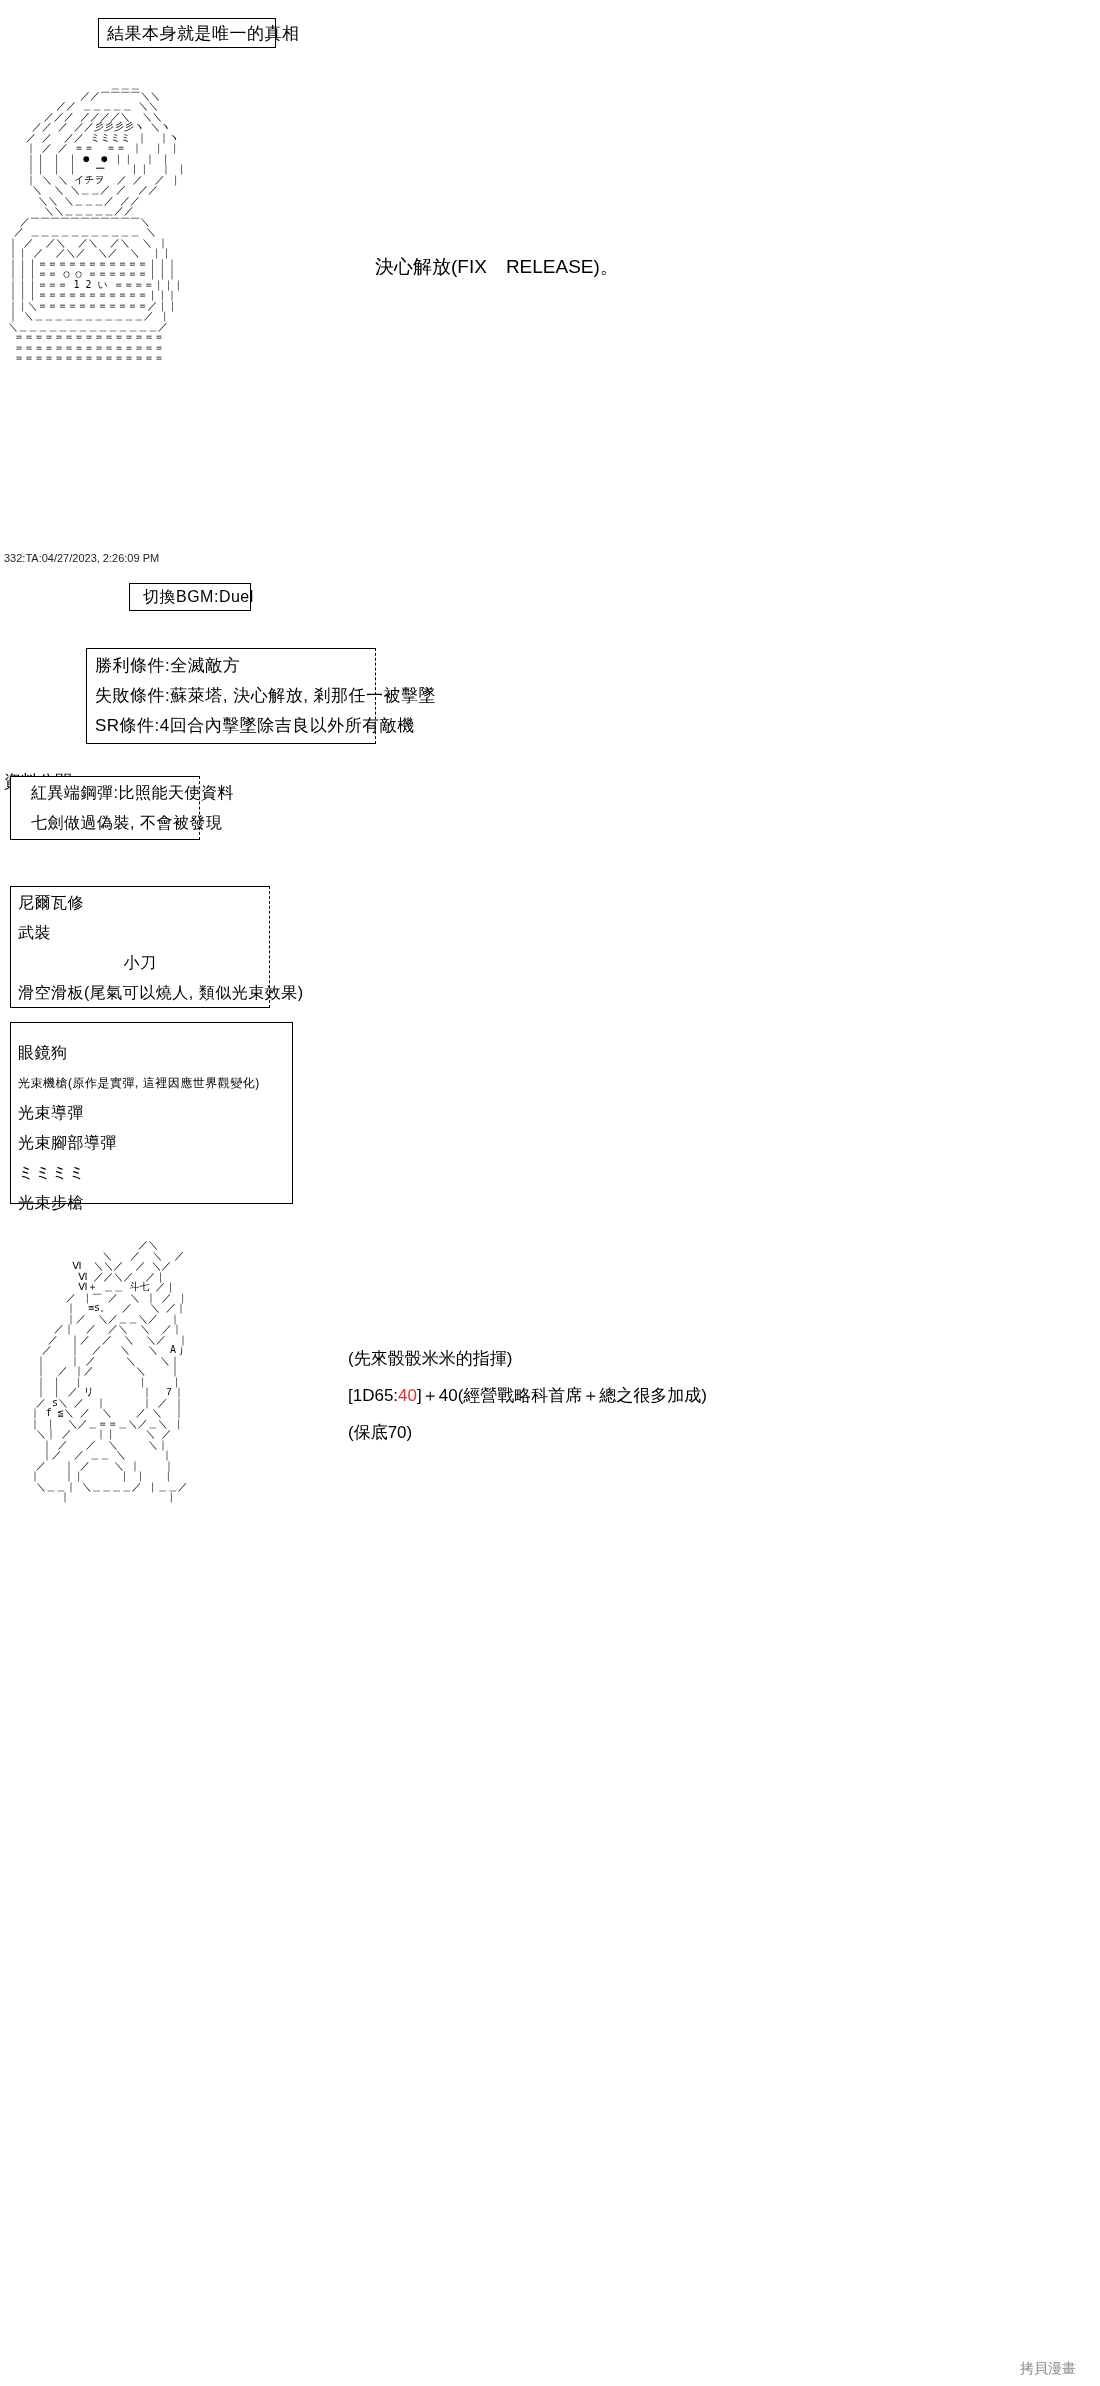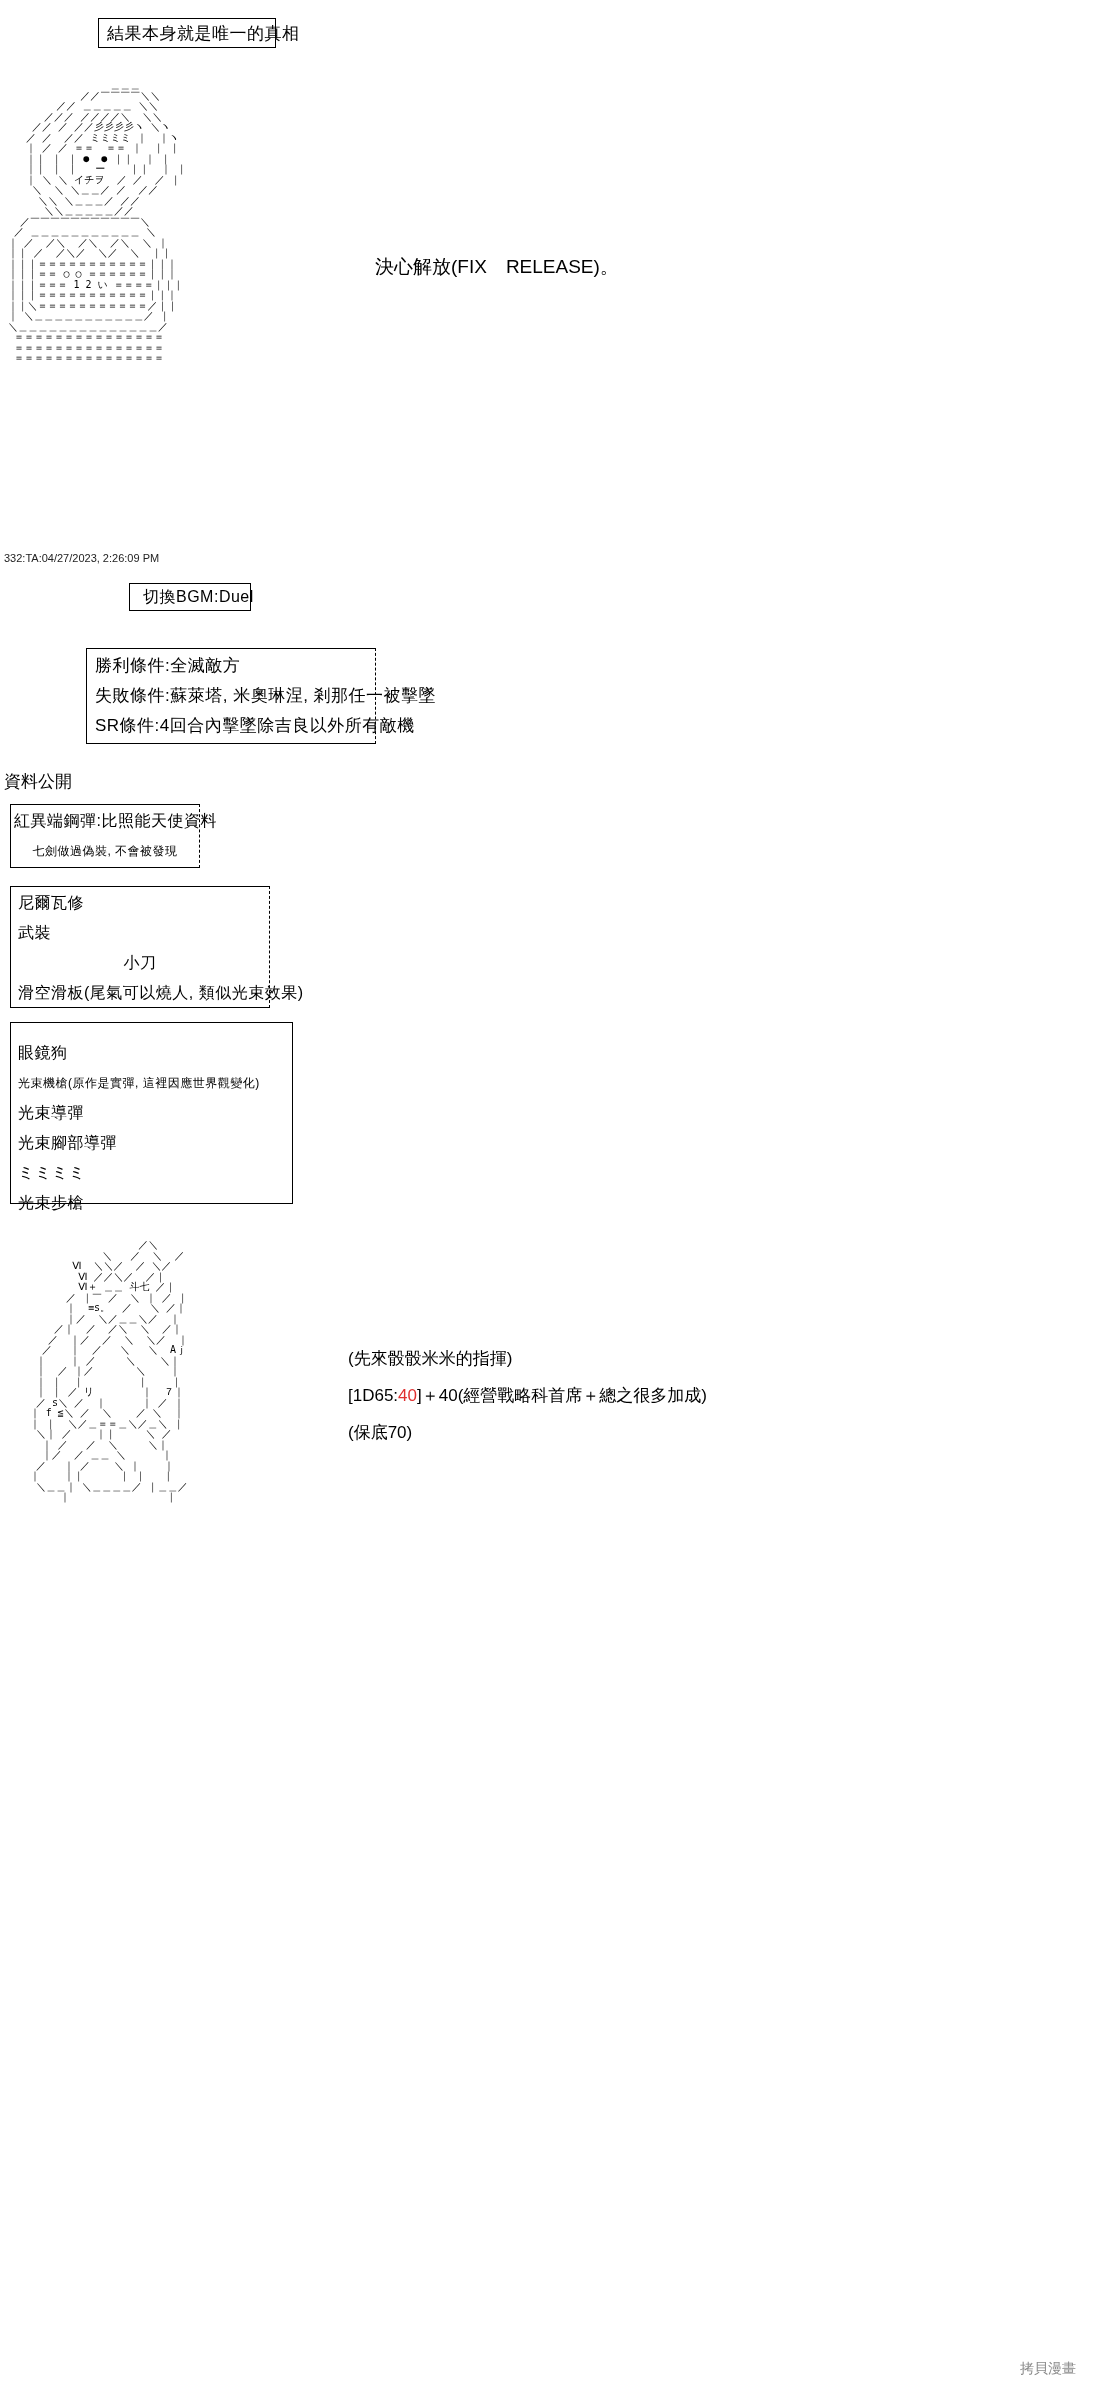--- a/index.html
+++ b/index.html
@@ -107,29 +107,29 @@
   <div class="plain" style="left:375px; top:253px;">決心解放(FIX　RELEASE)。</div>
 
   <div class="timestamp" style="left:4px; top:552px;">332:TA:04/27/2023, 2:26:09 PM</div>
 
   <div class="box" style="left:129px; top:583px; width:122px; height:28px; padding:1px 7px;">
     <div class="line" style="font-size:16px; line-height:24px;margin-left:6px;">切換BGM:Duel</div>
   </div>
 
   <div class="box frame-dashed-right" style="left:86px; top:648px; width:290px; height:96px; padding:2px 8px; border-right:1px dashed #000;">
     <div class="line" style="font-size:17px; line-height:30px;">勝利條件:全滅敵方</div>
-    <div class="line" style="font-size:17px; line-height:30px;">失敗條件:蘇萊塔, 米奧琳涅, 剎那任一被擊墜</div>
+    <div class="line" style="font-size:17px; line-height:30px;">失敗條件:蘇萊塔, 決心解放, 剎那任一被擊墜</div>
     <div class="line" style="font-size:17px; line-height:30px;">SR條件:4回合內擊墜除吉良以外所有敵機</div>
   </div>
 
   <div class="plain" style="left:4px; top:768px; font-size:17px;">資料公開</div>
 
-  <div class="box frame-dashed-right" style="left:10px; top:804px; width:190px; height:64px; padding:1px 3px; border-right:1px dashed #000;">
+  <div class="box frame-dashed-right" style="left:10px; top:776px; width:190px; height:64px; padding:1px 20px; border-right:1px dashed #000;">
     <div class="line" style="font-size:16px; line-height:30px;">紅異端鋼彈:比照能天使資料</div>
-    <div class="line" style="font-size:12px; line-height:30px;text-align:center;">七劍做過偽裝, 不會被發現</div>
+    <div class="line" style="font-size:16px; line-height:30px;text-align:center;">七劍做過偽裝, 不會被發現</div>
   </div>
 
   <div class="box frame-dashed-right" style="left:10px; top:886px; width:260px; height:122px; padding:1px 7px; border-right:1px dashed #000;">
     <div class="line" style="font-size:16px; line-height:30px;">尼爾瓦修</div>
     <div class="line" style="font-size:16px; line-height:30px;">武裝</div>
     <div class="line" style="font-size:16px; line-height:30px;text-align:center;">小刀</div>
     <div class="line" style="font-size:16px; line-height:30px;">滑空滑板(尾氣可以燒人, 類似光束效果)</div>
   </div>
 
   <div class="box" style="left:10px; top:1022px; width:283px; height:182px; padding:15px 7px;">

